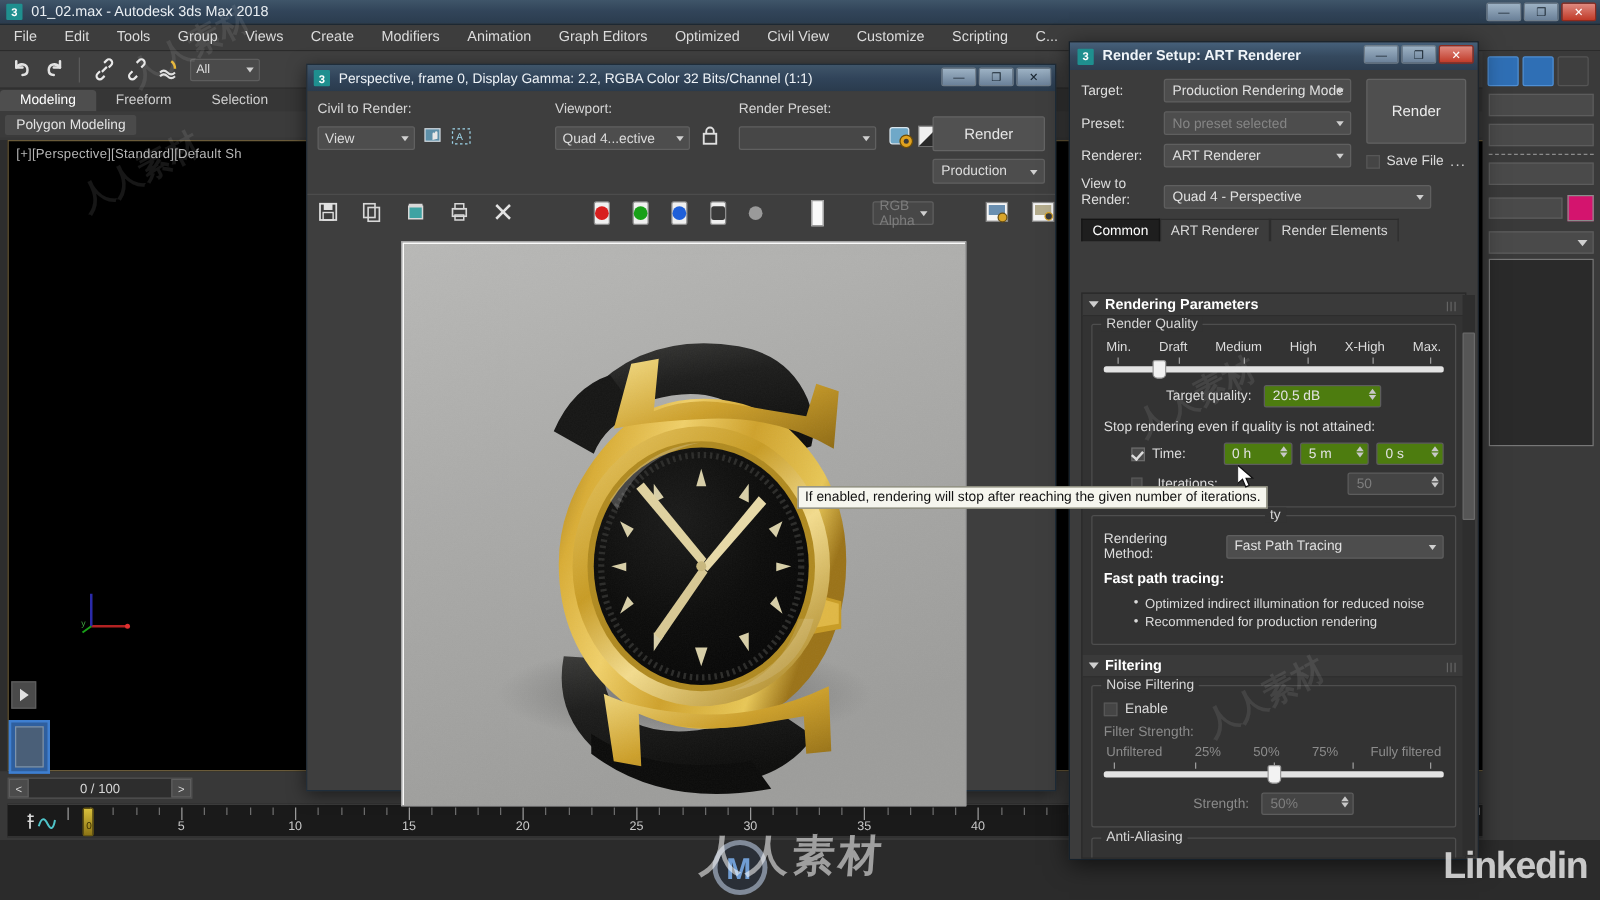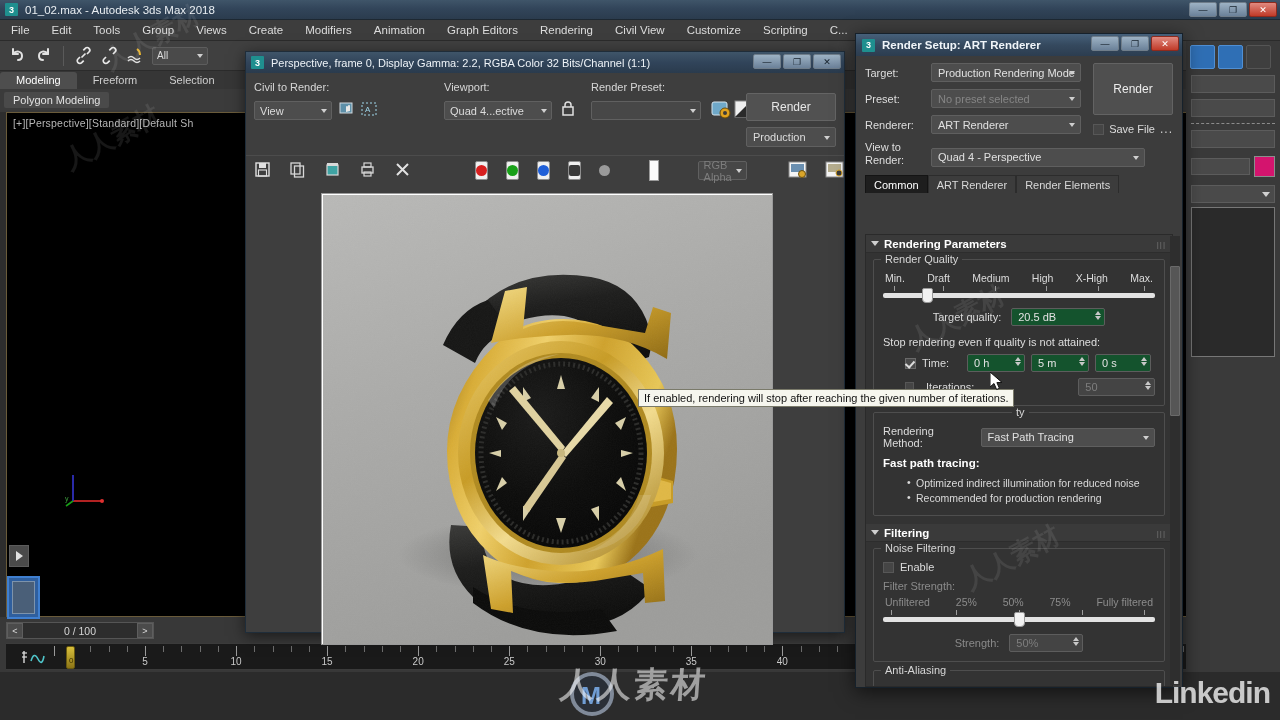--- a/index.html
+++ b/index.html
@@ -226,21 +226,21 @@
   .slider-track { position:relative; height:5px; background:#e3e3e3; border-radius:2px; margin-top:1px; }
   .slider-thumb {
     position:absolute; top:-5px; width:11px; height:15px; background:#f2f2f2;
     border:1px solid #9a9a9a; border-radius:2px 2px 4px 4px;
   }
 
   .inline-row { display:flex; align-items:center; margin-top:10px; }
   .inline-row .lab { font-size:11px; color:#dcdcdc; }
   .inline-row .lab.dim { color:#8a8a8a; }
   .spin {
-    height:18px; background:#14532d; border:1px solid #5d5d5d; border-radius:2px;
+    height:18px; background:#4d7c0f; border:1px solid #5d5d5d; border-radius:2px;
     font-size:11px; color:#e2e2e2; display:flex; align-items:center; padding-left:6px; position:relative;
   }
   .spin.dim { background:#444; color:#7e7e7e; }
   .spin .arrows { position:absolute; right:3px; top:2px; display:flex;flex-direction:column; gap:1px; }
   .spin .arrows i { width:0;height:0;border-left:3px solid transparent;border-right:3px solid transparent; }
   .spin .arrows i.up { border-bottom:4px solid #c8c8c8; }
   .spin .arrows i.dn { border-top:4px solid #c8c8c8; }
 
   .stoprow { font-size:11px; color:#dedede; margin:10px 0 6px 7px; }
 
@@ -312,21 +312,21 @@
     <div class="menubar">
       <div class="mi">File</div>
       <div class="mi">Edit</div>
       <div class="mi">Tools</div>
       <div class="mi">Group</div>
       <div class="mi">Views</div>
       <div class="mi">Create</div>
       <div class="mi">Modifiers</div>
       <div class="mi">Animation</div>
       <div class="mi">Graph Editors</div>
-      <div class="mi">Rendering</div>
+      <div class="mi">Optimized</div>
       <div class="mi">Civil View</div>
       <div class="mi">Customize</div>
       <div class="mi">Scripting</div>
       <div class="mi">C...</div>
     </div>
 
     <div class="toolbar">
       <div class="tb-ico">
         <svg width="19" height="19" viewBox="0 0 19 19">
             <path d="M5 8 C8 4,14 5,14 10 C14 13,12 14,10 14" stroke="#e2e2e2" stroke-width="2" fill="none" stroke-linecap="round"></path>
@@ -805,21 +805,21 @@
       </div>
 
       <div class="frow">
         <span class="flabel">Renderer:</span>
         <span class="fsel" style="width:150px">
           <span>ART Renderer</span>
           <span class="carat"></span>
         </span>
       </div>
 
-      <div class="frow" style="align-items:center">
+      <div class="frow" style="align-items:flex-end">
         <span class="flabel" style="line-height:13px">View to Render:</span>
         <span class="fsel" style="width:214px;margin-top:6px">
           <span>Quad 4 - Perspective</span>
           <span class="carat"></span>
         </span>
         <span class="lockbtn" style="top:128px">
           <svg width="14" height="17" viewBox="0 0 14 17">
               <rect x="2" y="7" width="10" height="8" rx="1" fill="none" stroke="#e6c02c" stroke-width="1.5"></rect>
               <path d="M4.2 7 V5 a2.8 2.8 0 0 1 5.6 0 V7" fill="none" stroke="#e6c02c" stroke-width="1.5"></path>
             </svg>
@@ -879,21 +879,21 @@
                   <i class="dn"></i>
                 </span>
             </span>
           </div>
 
           <div class="stoprow" style="margin-left:0">Stop rendering even if quality is not attained:</div>
 
           <div class="inline-row" style="margin-top:2px;gap:6px">
             <span class="cbx checked" style="margin-left:22px"></span>
             <span class="lab">Time:</span>
-            <span class="spin" style="width:58px;margin-left:12px">
+            <span class="spin" style="width:58px;margin-left:24px">
               <span>0 h</span>
               <span class="arrows">
                   <i class="up"></i>
                   <i class="dn"></i>
                 </span>
             </span>
             <span class="spin" style="width:58px">
               <span>5 m</span>
               <span class="arrows">
                   <i class="up"></i>

